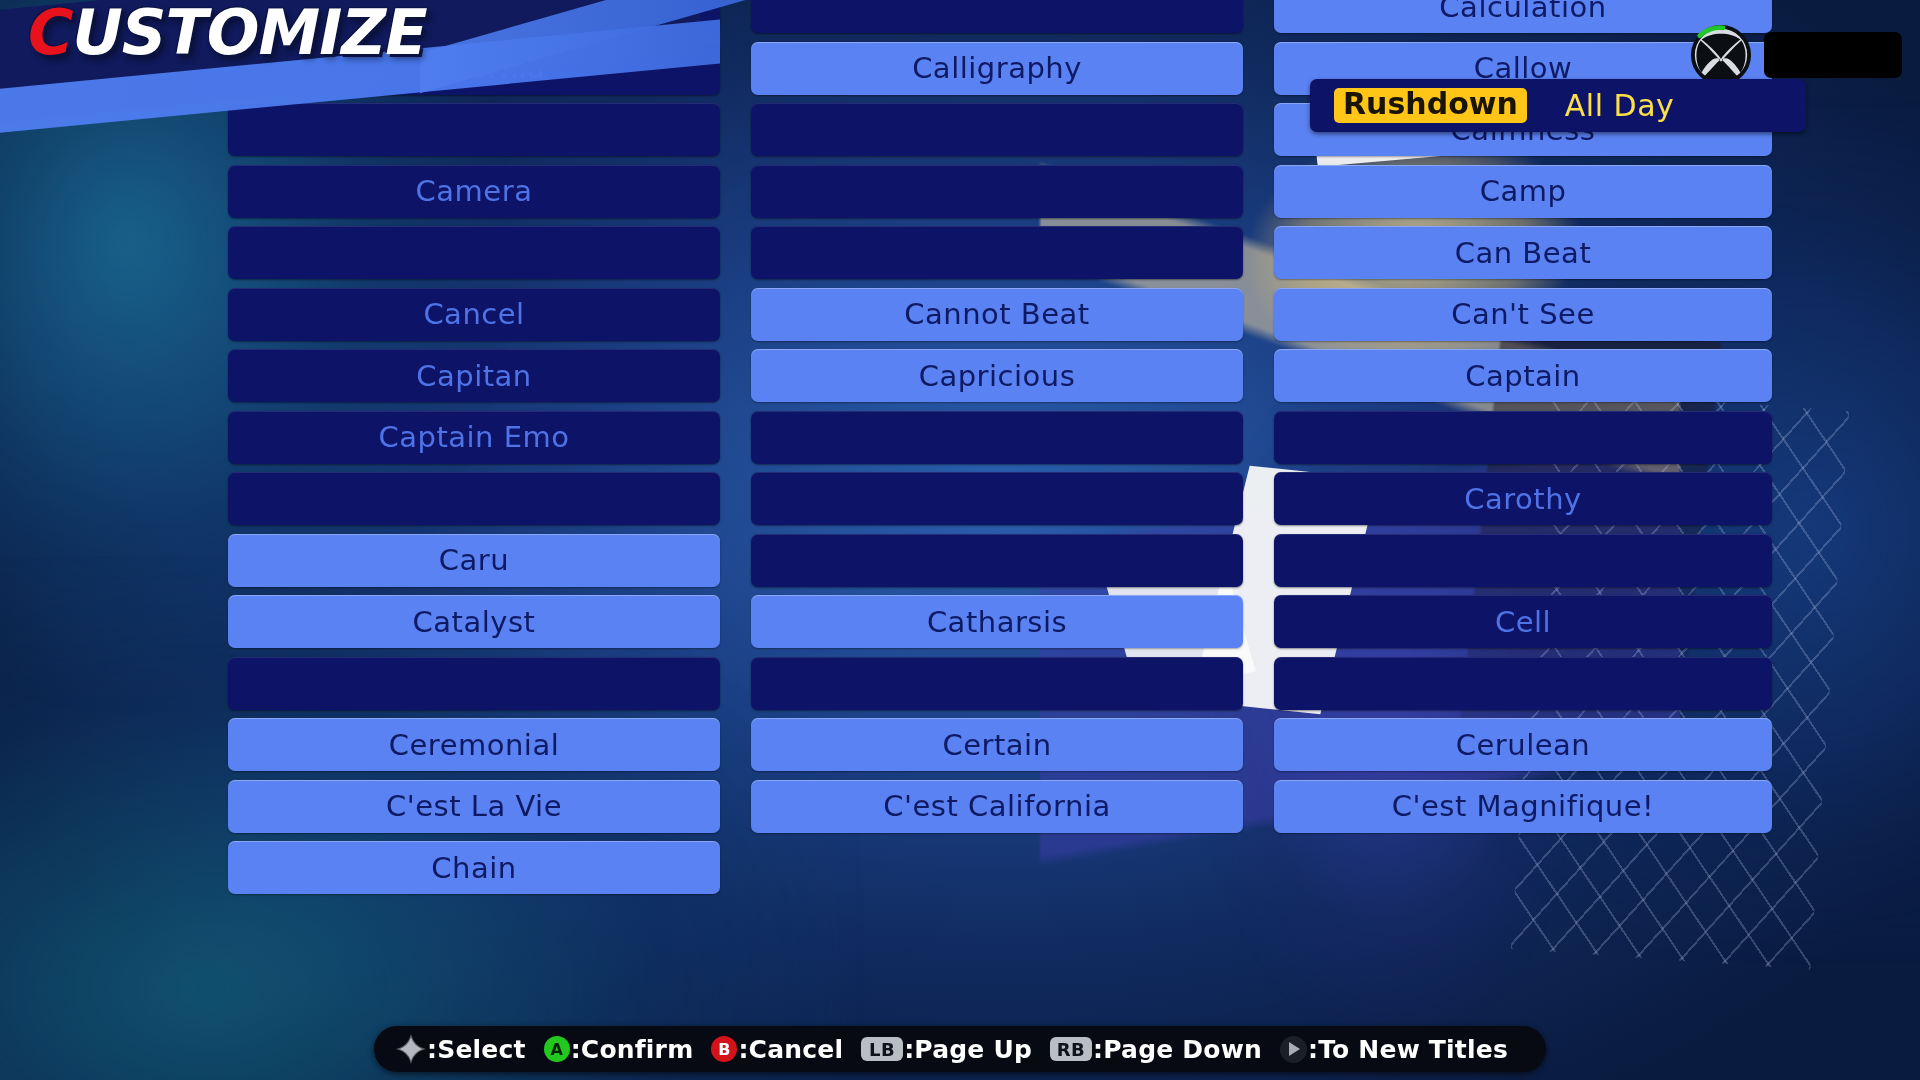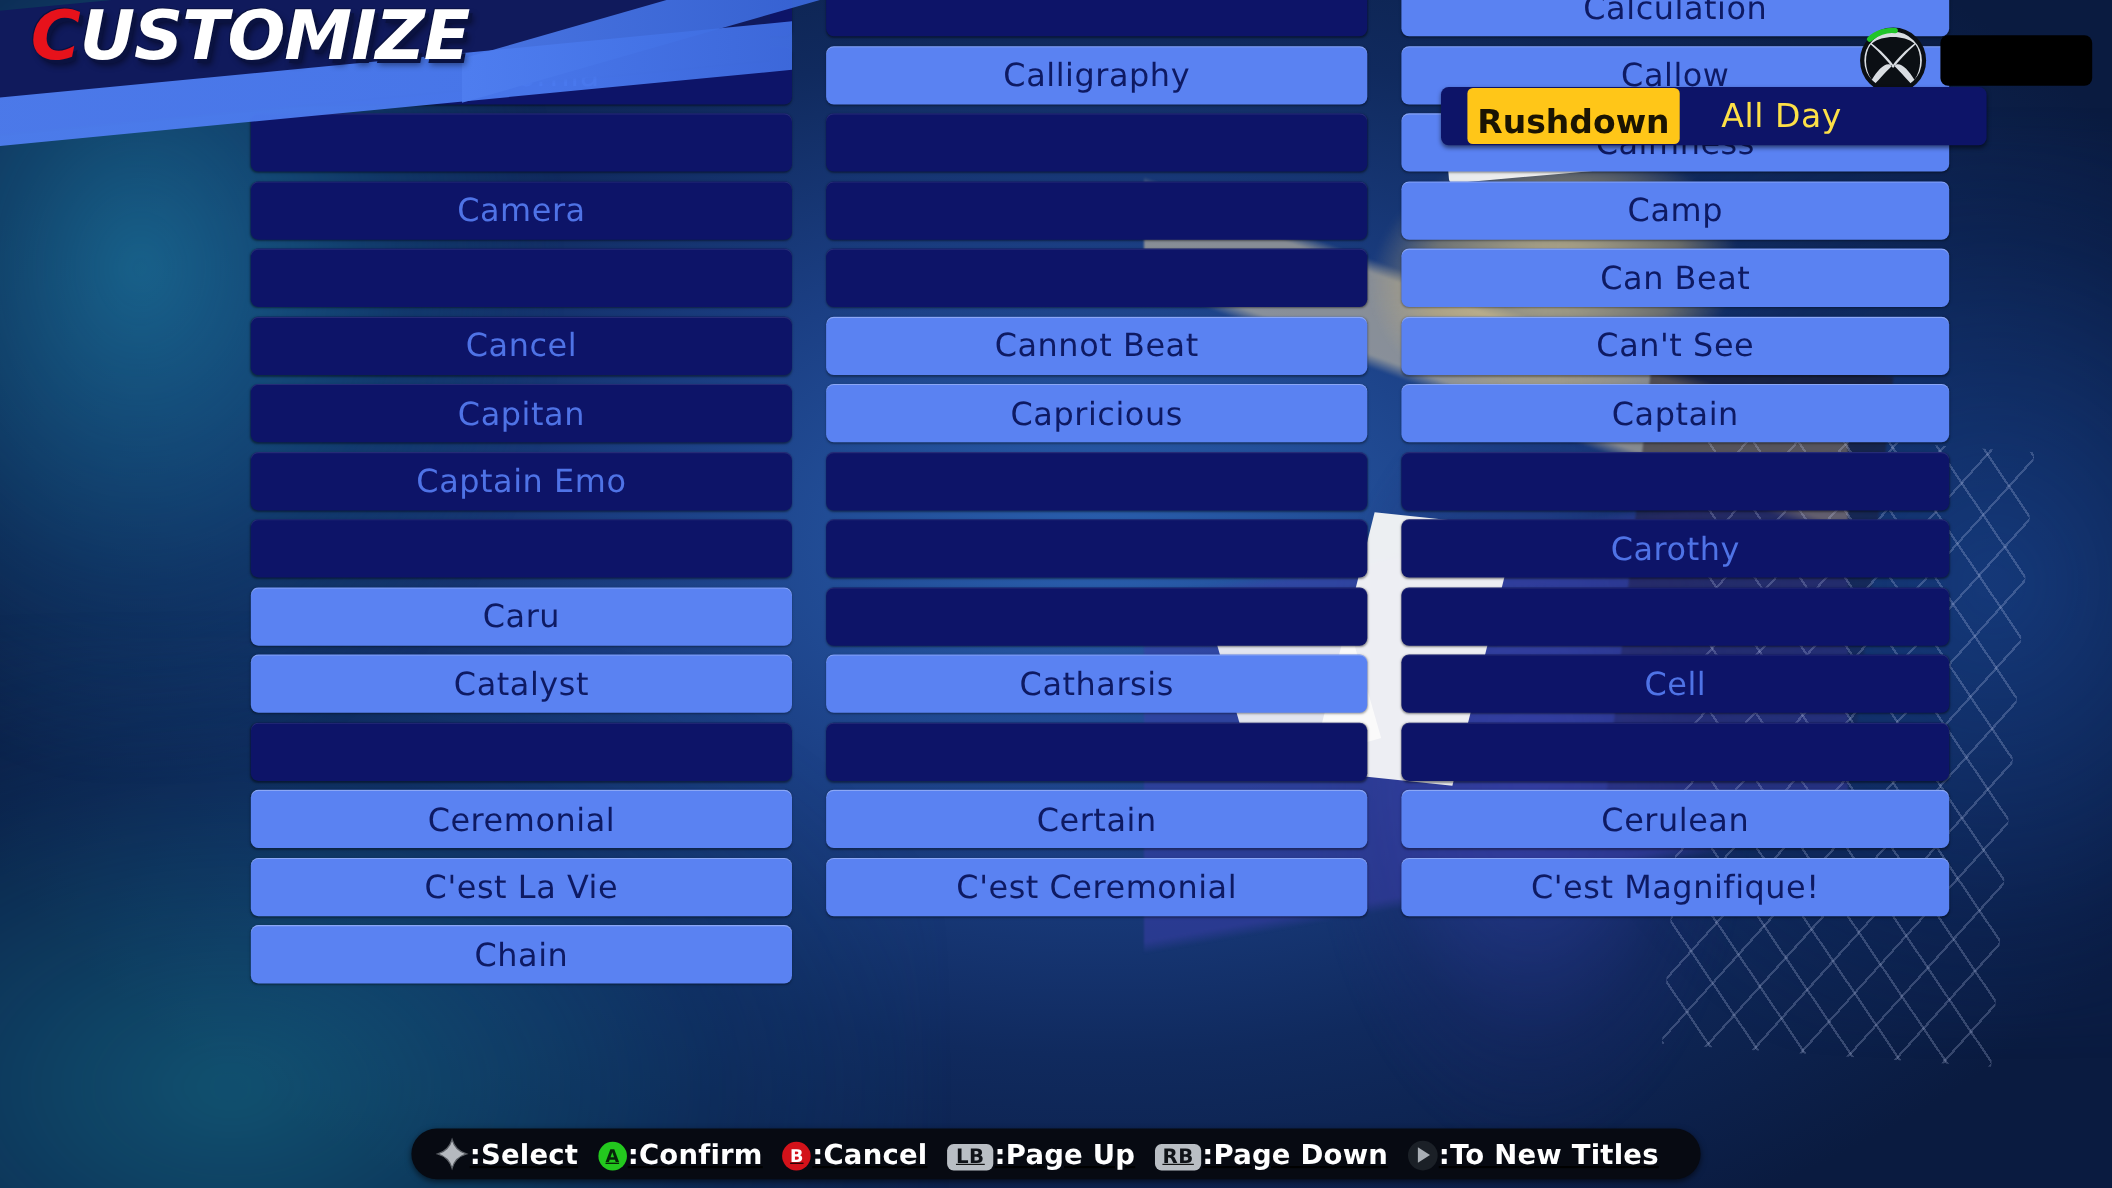--- a/index.html
+++ b/index.html
@@ -147,21 +147,21 @@
     display:flex;align-items:center;
     box-shadow:0 2px 4px rgba(0,0,0,.5);
     overflow:hidden;
   }
   #toast-highlight{
     margin-left:24px;
     background:#ffc618;
     color:#1a1403;
     font-weight:bold;
     font-size:30px;
-    padding:16px 9px 4px 9px;
+    padding:0 9px 4px 9px;
     border-radius:5px;
     line-height:1.05;
   }
   #toast-rest{
     color:#fde047;
     font-size:30px;
     letter-spacing:.5px;
     padding-left:2px;
     margin-left:36px;
   }
@@ -171,21 +171,21 @@
     position:absolute;left:50%;transform:translateX(-50%);
     bottom:8px;
     height:46px;
     background:#070a12;
     border-radius:23px;
     display:flex;align-items:center;
     padding:0 22px;
     gap:0px;
     box-shadow:0 2px 6px rgba(0,0,0,.6);
   }
-  .hint{display:flex;align-items:flex-end;margin-right:18px;text-decoration:underline;}
+  .hint{display:flex;align-items:center;margin-right:18px;}
   .hint:last-child{margin-right:16px;}
   .hint-label{
     color:#ffffff;font-size:25px;font-weight:bold;letter-spacing:.2px;
     white-space:nowrap;
   }
   .btn-ico{display:inline-flex;align-items:center;justify-content:center;margin-right:1px;}
   .ico-dpad{width:30px;height:30px;}
   .ico-round{
     width:26px;height:26px;border-radius:50%;
     display:inline-flex;align-items:center;justify-content:center;
@@ -265,21 +265,21 @@
     <div class="cell unlocked">Catalyst</div>
     <div class="cell unlocked">Catharsis</div>
     <div class="cell locked">Cell</div>
     <div class="cell locked"></div>
     <div class="cell locked"></div>
     <div class="cell locked"></div>
     <div class="cell unlocked">Ceremonial</div>
     <div class="cell unlocked">Certain</div>
     <div class="cell unlocked">Cerulean</div>
     <div class="cell unlocked">C'est La Vie</div>
-    <div class="cell unlocked">C'est Ceremonial</div>
+    <div class="cell unlocked">C'est California</div>
     <div class="cell unlocked">C'est Magnifique!</div>
     <div class="cell unlocked">Chain</div>
   </div>
 
 <div id="title-banner">
   <div class="band-dark"></div>
   <div class="band-lite"></div>
   <div class="band-lite2"></div>
   <div id="page-title"><span class="accent">C</span><span>USTOMIZE</span></div>
 </div>

